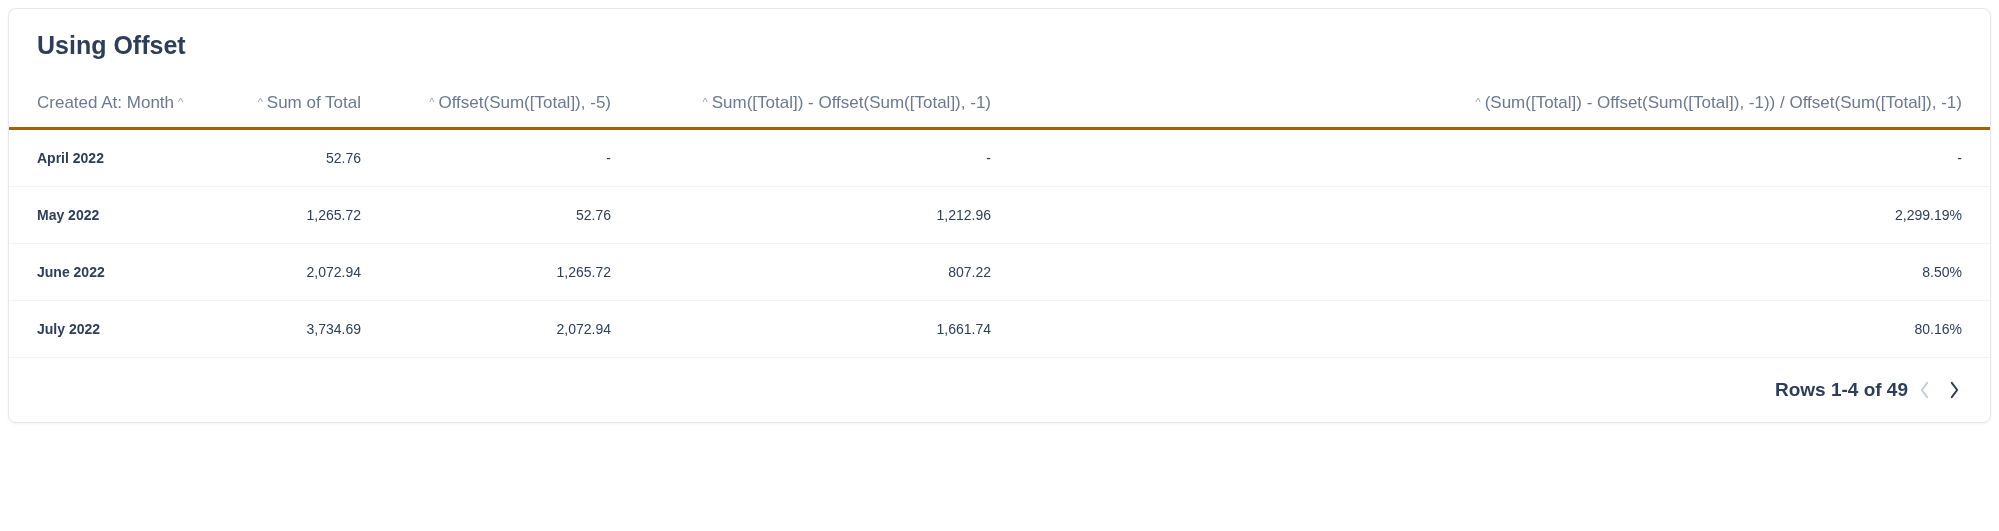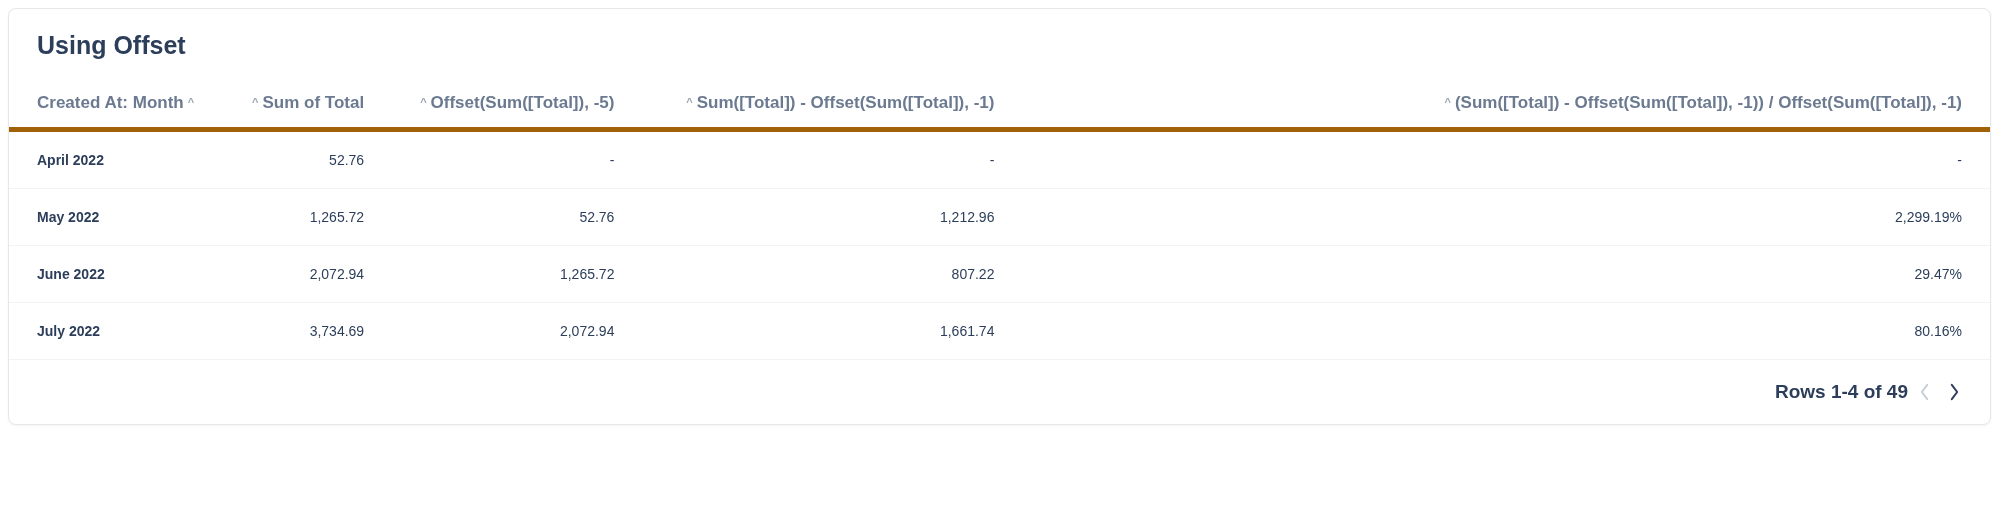--- a/index.html
+++ b/index.html
@@ -24,25 +24,25 @@
       font-weight: 700;
       color: #2c3e5a;
       padding: 22px 28px 18px 28px;
     }
     .table {
       width: 100%;
       border-collapse: collapse;
     }
     .table th {
       text-align: left;
-      font-weight: 700;
+      font-weight: 400;
       font-size: 17px;
       color: #6b7a90;
       padding: 14px 28px;
-      border-bottom: 5px solid #a16207;
+      border-bottom: 3px solid #a16207;
       white-space: nowrap;
     }
     .table th.num, .table td.num {
       text-align: right;
     }
     .table td {
       padding: 20px 28px;
       font-size: 14px;
       color: #2c3e5a;
       border-bottom: 1px solid #f1f3f5;
@@ -163,21 +163,21 @@
         <td class="num">1,265.72</td>
         <td class="num">52.76</td>
         <td class="num">1,212.96</td>
         <td class="num">2,299.19%</td>
       </tr>
       <tr>
         <td>June 2022</td>
         <td class="num">2,072.94</td>
         <td class="num">1,265.72</td>
         <td class="num">807.22</td>
-        <td class="num">29.47%</td>
+        <td class="num">8.50%</td>
       </tr>
       <tr>
         <td>July 2022</td>
         <td class="num">3,734.69</td>
         <td class="num">2,072.94</td>
         <td class="num">1,661.74</td>
         <td class="num">80.16%</td>
       </tr>
     </tbody>
   </table>

